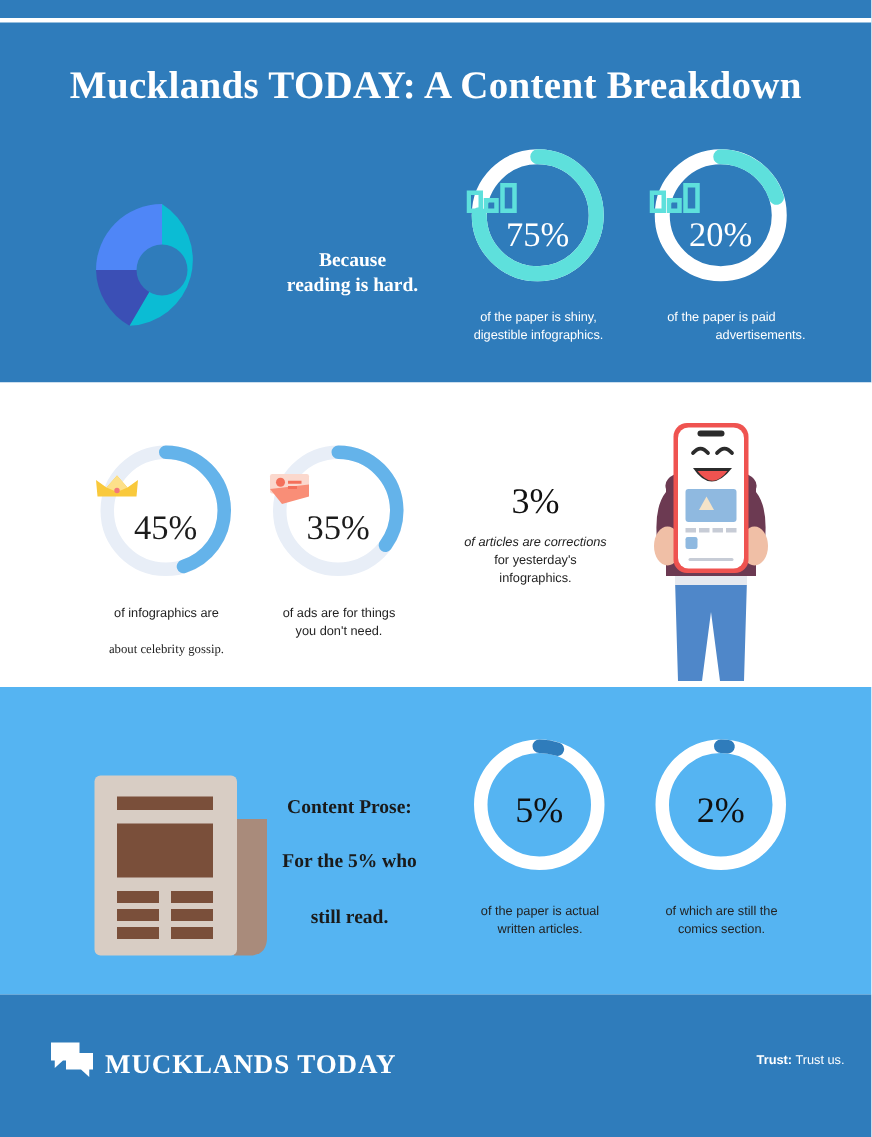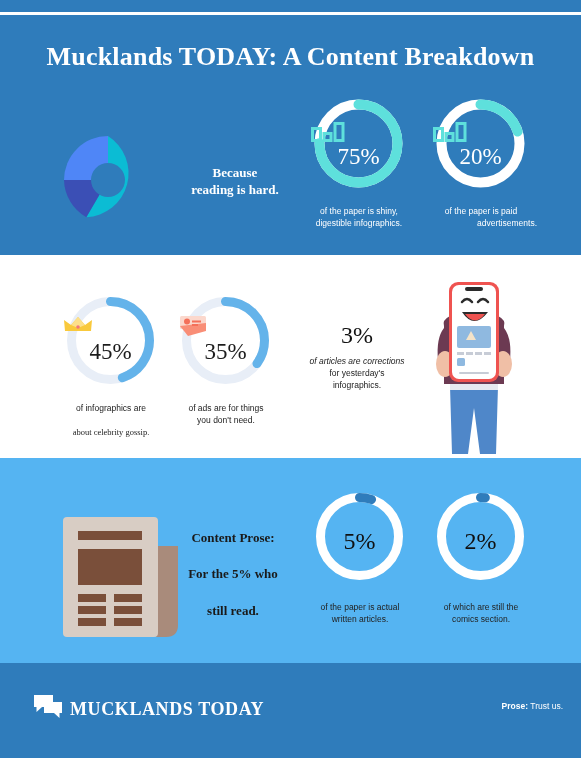--- a/index.html
+++ b/index.html
@@ -273,17 +273,17 @@
   <div class="caption cap-dark" style="left:426px; top:613px; width:110px;">comics section.</div>
 
   <div class="abs" style="left:33px; top:694px;">
     <svg width="30" height="26" viewBox="0 0 30 26">
       <path d="M1 1 H20 V13 H9 L3.5 18 V13 H1 Z" fill="#ffffff"></path>
       <path d="M11 8 H29 V19 H26.5 V24 L21 19 H11 Z" fill="#ffffff"></path>
     </svg>
   </div>
   <div class="footer-logo-text">MUCKLANDS TODAY</div>
   <div class="footer-source">
-    <b>Prose:</b>
+    <b>Trust:</b>
     <span>Trust us.</span>
   </div>
 
 </div>
 
 </body></html>

